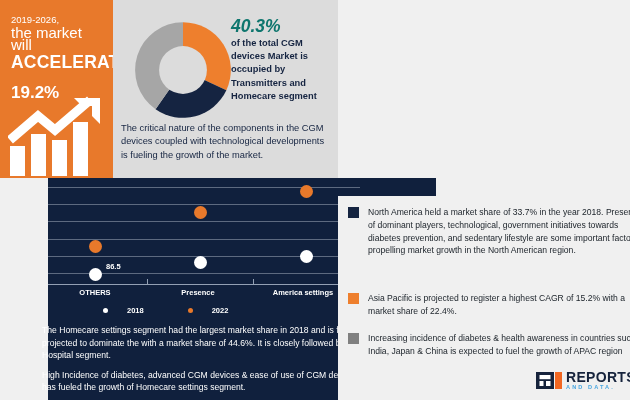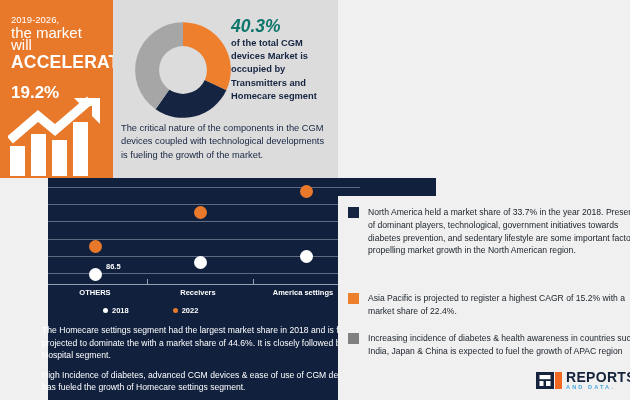--- a/index.html
+++ b/index.html
@@ -49,21 +49,21 @@
   .dotplot{position:absolute;left:0;top:0;width:338px;height:118px;}
   .gline{position:absolute;left:0;height:1px;background:#5d6a80;width:312px;}
   .dot{position:absolute;width:13px;height:13px;border-radius:50%;}
   .dot.w{background:#ffffff;}
   .dot.o{background:#e8792b;}
   .dvalue{position:absolute;color:#ffffff;font-size:7.5px;font-weight:bold;}
   .xaxis2{position:absolute;left:0;top:106px;width:312px;height:1px;background:#93a0b4;}
   .tick2{position:absolute;top:101px;width:1px;height:5px;background:#93a0b4;}
   .cat{position:absolute;top:110px;font-size:7.5px;color:#ffffff;font-weight:bold;text-align:center;width:90px;}
   .legend2{position:absolute;left:55px;top:128px;display:flex;gap:44px;}
-  .legend2 .li{display:flex;align-items:center;gap:4px;font-size:7.5px;color:#fff;font-weight:bold;}
+  .legend2 .li{display:flex;align-items:center;gap:19px;font-size:7.5px;color:#fff;font-weight:bold;}
   .cdot{width:5px;height:5px;border-radius:50%;display:inline-block;}
   .navytext{
     position:absolute;left:-6px;top:146px;width:330px;
     color:#ffffff;font-size:8.6px;line-height:12.6px;
   }
   .navytext p{margin:0 0 7px 0;}
 
   
   .bullets{position:absolute;left:338px;top:196px;width:292px;height:204px;background:#f0f0f0;}
   .bul{position:absolute;display:flex;gap:9px;width:300px;}
@@ -148,21 +148,21 @@
       <div class="dot w" style="left:146px;top:78px;"></div>
       <div class="dot w" style="left:41px;top:90px;"></div>
 
       <div class="dvalue" style="left:58px;top:84px;">86.5</div>
 
       <div class="xaxis2"></div>
       <div class="tick2" style="left:99px;"></div>
       <div class="tick2" style="left:205px;"></div>
 
       <div class="cat" style="left:2px;">OTHERS</div>
-      <div class="cat" style="left:105px;">Receivers</div>
+      <div class="cat" style="left:105px;">Presence</div>
       <div class="cat" style="left:210px;">America settings</div>
 
       <div class="legend2">
         <span class="li">
           <span class="cdot" style="background:#ffffff"></span>
           <span>2018</span>
         </span>
         <span class="li">
           <span class="cdot" style="background:#e8792b"></span>
           <span>2022</span>

